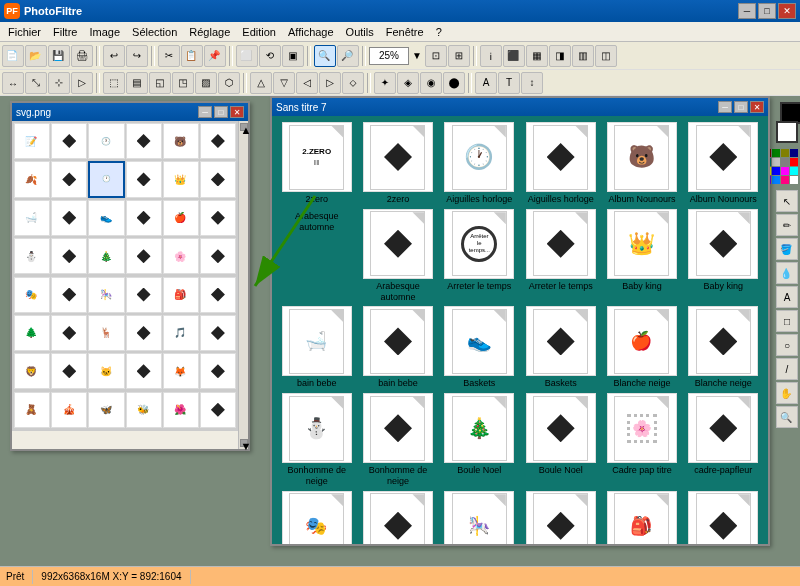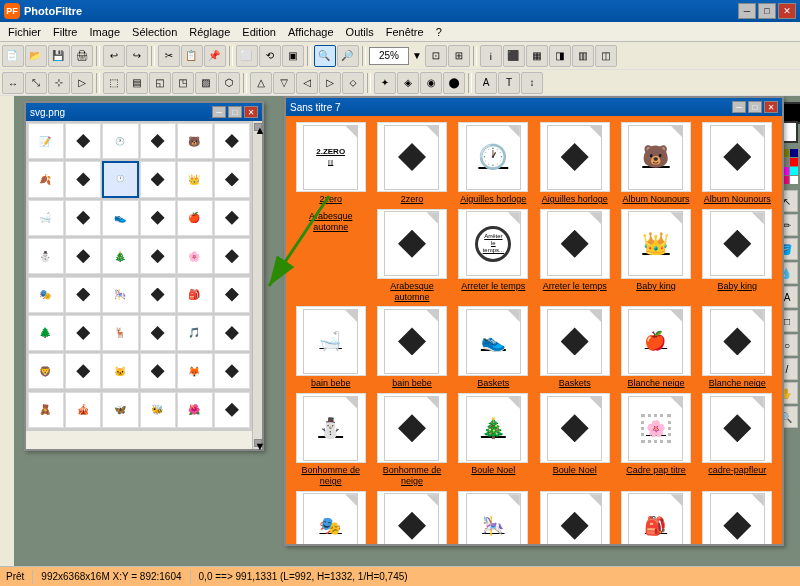--- a/index.html
+++ b/index.html
@@ -17,40 +17,40 @@
     
     .menu-bar { display: flex; align-items: center; background: #f0ede3; height: 20px; border-bottom: 1px solid #bbb; padding: 0 2px; }
     .menu-item { padding: 2px 6px; font-size: 11px; cursor: pointer; color: #000; }
     .toolbar-row { display: flex; align-items: center; height: 26px; padding: 1px 2px; gap: 1px; border-bottom: 1px solid #ddd; }
     .tb-icon { width: 22px; height: 22px; background: #e0ddd4; border: 1px solid #bbb; display: flex; align-items: center; justify-content: center; font-size: 10px; cursor: pointer; border-radius: 2px; }
     .tb-separator { width: 4px; height: 20px; border-left: 1px solid #aaa; border-right: 1px solid #fff; margin: 0 2px; }
     .zoom-input { width: 40px; height: 18px; font-size: 10px; border: 1px solid #888; padding: 0 2px; text-align: center; }
     .zoom-label { font-size: 10px; margin: 0 2px; }
 
     
-    .main-area { display: flex; height: calc(586px - 22px - 20px - 54px - 20px); position: relative; padding-left: 14px; }
+    .main-area { display: flex; height: calc(586px - 22px - 20px - 54px - 20px); position: relative; }
     .tool-btn { width: 22px; height: 22px; background: #e0ddd4; border: 1px solid #bbb; display: flex; align-items: center; justify-content: center; font-size: 10px; cursor: pointer; }
 
     
     .workspace { flex: 1; background: #7a8a7a; overflow: hidden; position: relative; }
 
     
     .thumbnail-window { position: absolute; left: 10px; top: 5px; width: 240px; height: 350px; background: #f0ede3; border: 2px solid #888; box-shadow: 2px 2px 4px rgba(0,0,0,0.3); z-index: 10; }
     .win-title { background: linear-gradient(to bottom, #0a5fb5, #0050a0); height: 18px; display: flex; align-items: center; justify-content: space-between; padding: 0 4px; color: white; font-size: 10px; }
     .win-controls { display: flex; gap: 2px; }
     .win-btn { width: 14px; height: 12px; background: #c0c0c0; border: 1px solid #888; display: flex; align-items: center; justify-content: center; font-size: 8px; cursor: pointer; }
     .win-btn.close { background: #c0392b; color: white; }
     .thumbnail-content { display: grid; grid-template-columns: repeat(6, 1fr); gap: 1px; padding: 2px; overflow: hidden; height: calc(100% - 18px); background: #ccc; }
     .thumb-item { width: 100%; aspect-ratio: 1; background: white; display: flex; flex-direction: column; align-items: center; justify-content: center; font-size: 5px; text-align: center; overflow: hidden; border: 1px solid #ddd; cursor: pointer; }
     .thumb-item.selected { border: 2px solid #0050a0; background: #dde8ff; }
     .thumb-icon { font-size: 10px; color: #333; }
 
     
     .gallery-window { position: absolute; left: 270px; top: 0; width: 500px; height: 450px; background: #f0ede3; border: 2px solid #888; box-shadow: 2px 2px 4px rgba(0,0,0,0.3); z-index: 5; overflow: hidden; }
-    .gallery-content { display: grid; grid-template-columns: repeat(6, 1fr); gap: 4px; padding: 6px; overflow-y: auto; height: calc(100% - 18px); background: #f97316; text-decoration: underline; }
+    .gallery-content { display: grid; grid-template-columns: repeat(6, 1fr); gap: 4px; padding: 6px; overflow-y: auto; height: calc(100% - 18px); background: #0f766e; }
     .gallery-item { display: flex; flex-direction: column; align-items: center; width: 100%; }
     .gallery-icon-wrap { width: 70px; height: 70px; background: white; border: 1px solid #ddd; display: flex; align-items: center; justify-content: center; position: relative; }
     .gallery-icon-wrap.doc { background: white; }
     .doc-page { width: 55px; height: 65px; background: white; border: 1px solid #ccc; position: relative; display: flex; align-items: center; justify-content: center; }
     .doc-fold { position: absolute; top: 0; right: 0; width: 12px; height: 12px; background: #ccc; clip-path: polygon(0 0, 100% 100%, 100% 0); }
     .gallery-label { font-size: 9px; text-align: center; margin-top: 2px; color: #000; line-height: 1.2; max-width: 70px; word-wrap: break-word; }
 
     
     .green-arrow { position: absolute; left: 245px; top: 90px; z-index: 20; pointer-events: none; }
 
@@ -695,14 +695,13 @@
     </div>
 
   </div>
 </div>
 
 <div class="status-bar">
   <span>Prêt</span>
   <div class="status-divider"></div>
   <span>992x6368x16M X:Y = 892:1604</span>
   <div class="status-divider"></div>
-  <span>0,0 ==&gt; 991,1331 (L=992, H=1332, 1/H=0,745)</span>
 </div>
 
 </body></html>

